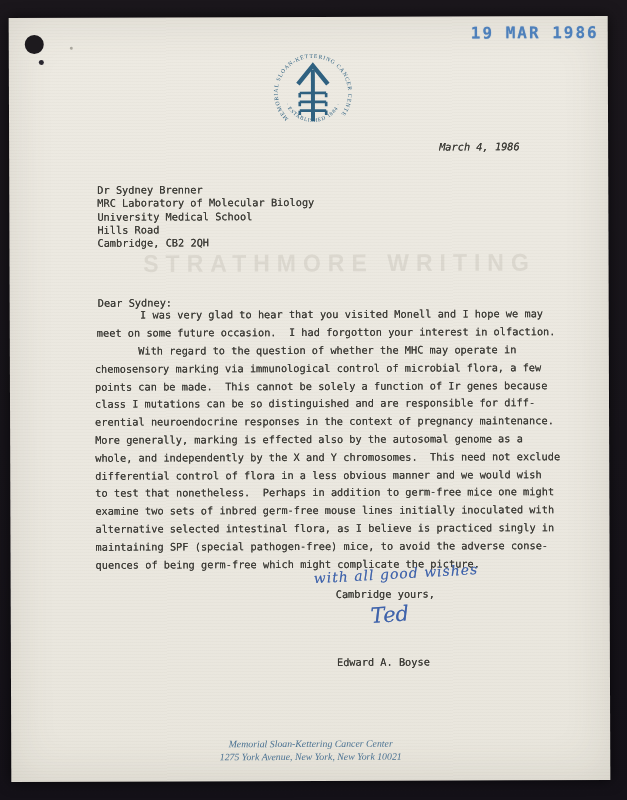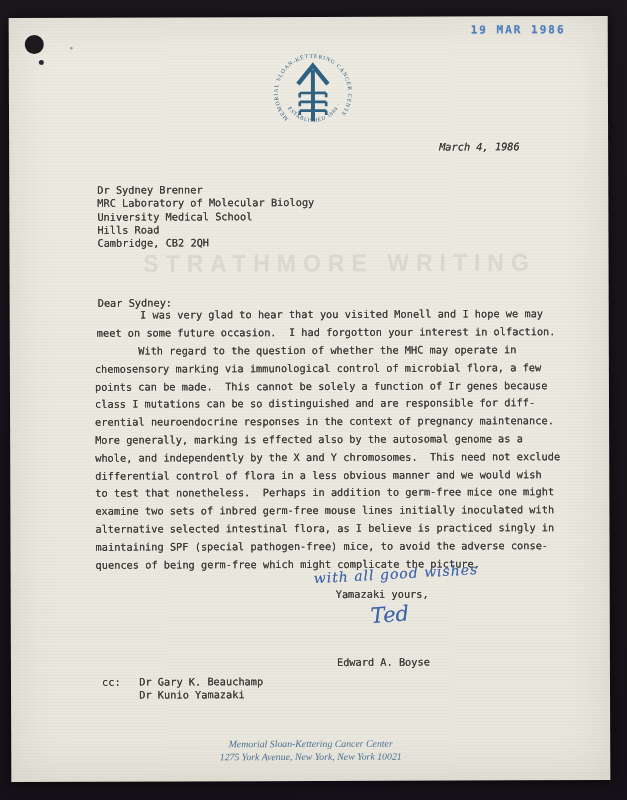--- a/index.html
+++ b/index.html
@@ -20,21 +20,21 @@
   .typed{
     font-family:"DejaVu Sans Mono", monospace;
     color:#3a3934;
     text-shadow:0 0 0.5px rgba(58,57,52,0.85);
     font-size:10.3px;
   }
   pre{margin:0;white-space:pre;}
   .stamp{
     position:absolute;left:462px;top:7px;
     font-family:"DejaVu Sans Mono", monospace;
-    font-weight:bold;font-size:11px;letter-spacing:2px;
+    font-weight:bold;font-size:16px;letter-spacing:2px;
     color:#4e80bb;text-shadow:0 0 1px rgba(78,128,187,0.6);
   }
   .hole{position:absolute;left:16px;top:17px;width:19px;height:19px;border-radius:50%;background:#1d1a1e;}
   .hole-small{position:absolute;left:30px;top:42px;width:5px;height:5px;border-radius:50%;background:#2a2730;}
   .speck{position:absolute;left:61px;top:29px;width:3px;height:3px;border-radius:50%;background:#a9a69d;}
   .seal{position:absolute;left:260px;top:32px;}
   .typed-date{position:absolute;left:430px;top:124px;font-style:italic;}
   .address{position:absolute;left:88px;top:166px;line-height:13.3px;}
   .watermark{
     position:absolute;left:118px;top:233px;width:424px;text-align:center;
@@ -113,27 +113,25 @@
 whole, and independently by the X and Y chromosomes.  This need not exclude
 differential control of flora in a less obvious manner and we would wish
 to test that nonetheless.  Perhaps in addition to germ-free mice one might
 examine two sets of inbred germ-free mouse lines initially inoculated with
 alternative selected intestinal flora, as I believe is practiced singly in
 maintaining SPF (special pathogen-free) mice, to avoid the adverse conse-
 quences of being germ-free which might complicate the picture.</pre>
 
   <div class="hw hw-note">with all good wishes</div>
 
-  <div class="typed closing">Yamazaki yours,</div>
+  <div class="typed closing">Cambridge yours,</div>
 
   <div class="hw signature">Ted</div>
 
   <div class="typed signer">Edward A. Boyse</div>
 
-  <pre class="typed cc">cc:   Dr Gary K. Beauchamp
-      Dr Kunio Yamazaki</pre>
 
   <div class="footer">
     <div>Memorial Sloan-Kettering Cancer Center</div>
     <div>1275 York Avenue, New York, New York 10021</div>
   </div>
 
 </div>
 
 </body></html>

